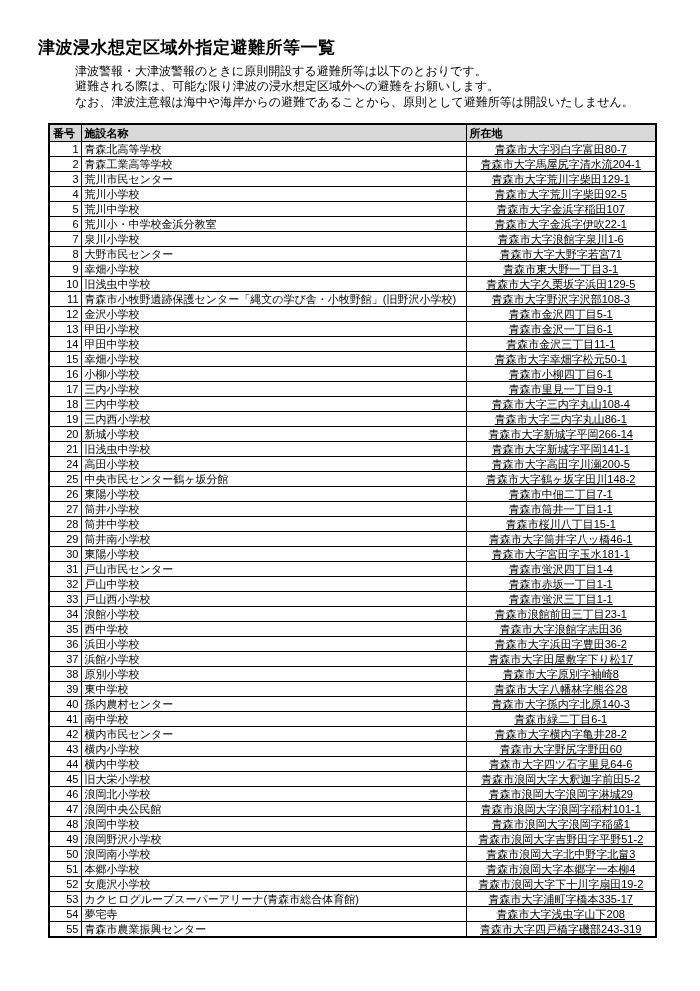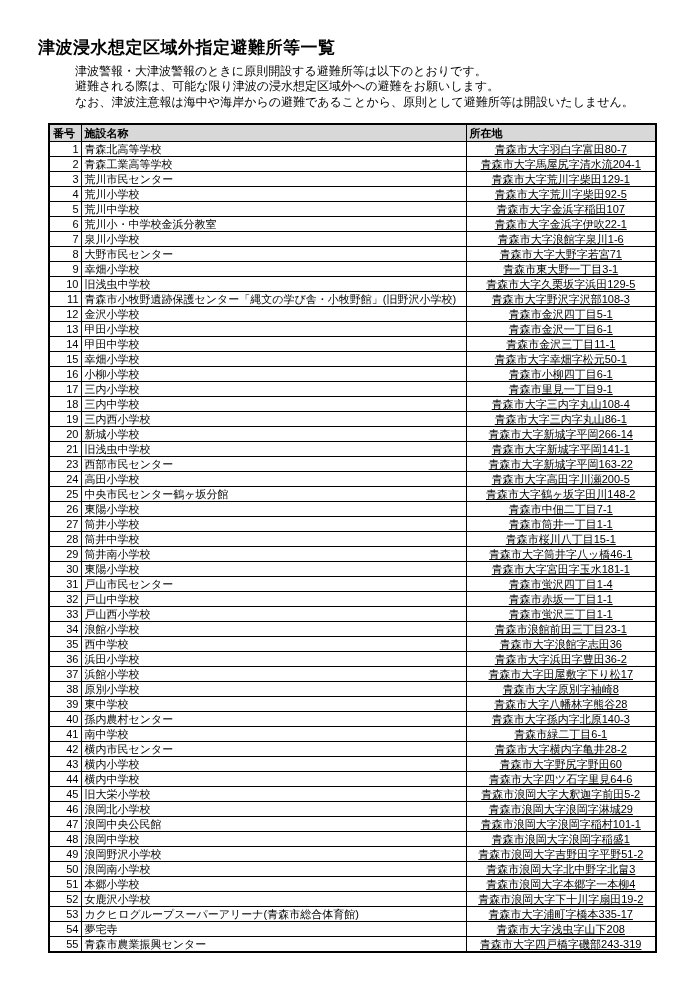--- a/index.html
+++ b/index.html
@@ -202,25 +202,20 @@
       <td class="cell-addr">青森市大字新城字平岡266-14</td>
     </tr>
 
     <tr>
       <td class="cell-no">21</td>
       <td class="cell-name">旧浅虫中学校</td>
       <td class="cell-addr">青森市大字新城字平岡141-1</td>
     </tr>
 
 
-    <tr>
-      <td class="cell-no">23</td>
-      <td class="cell-name">西部市民センター</td>
-      <td class="cell-addr">青森市大字新城字平岡163-22</td>
-    </tr>
 
     <tr>
       <td class="cell-no">24</td>
       <td class="cell-name">高田小学校</td>
       <td class="cell-addr">青森市大字高田字川瀬200-5</td>
     </tr>
 
     <tr>
       <td class="cell-no">25</td>
       <td class="cell-name">中央市民センター鶴ヶ坂分館</td>

